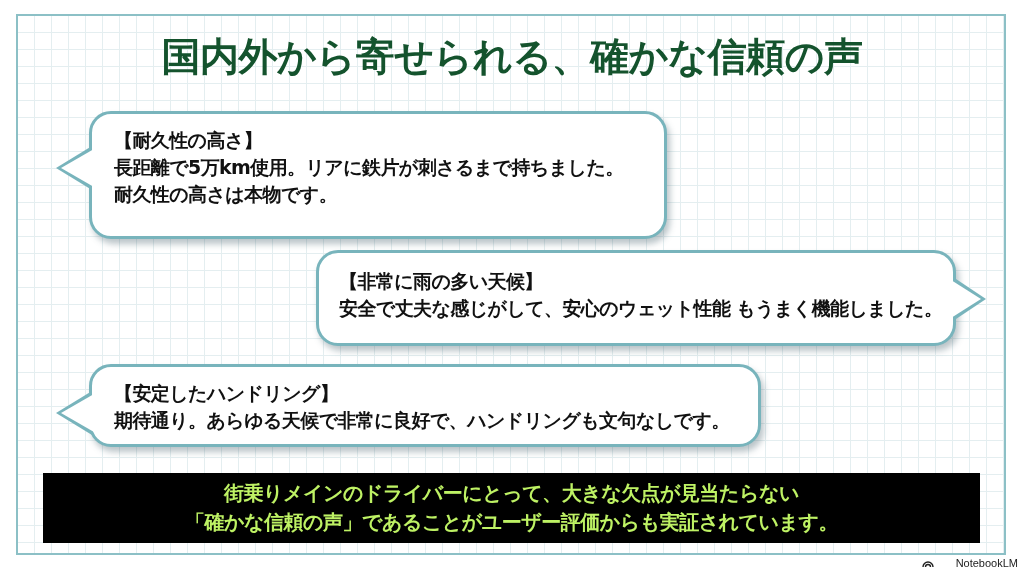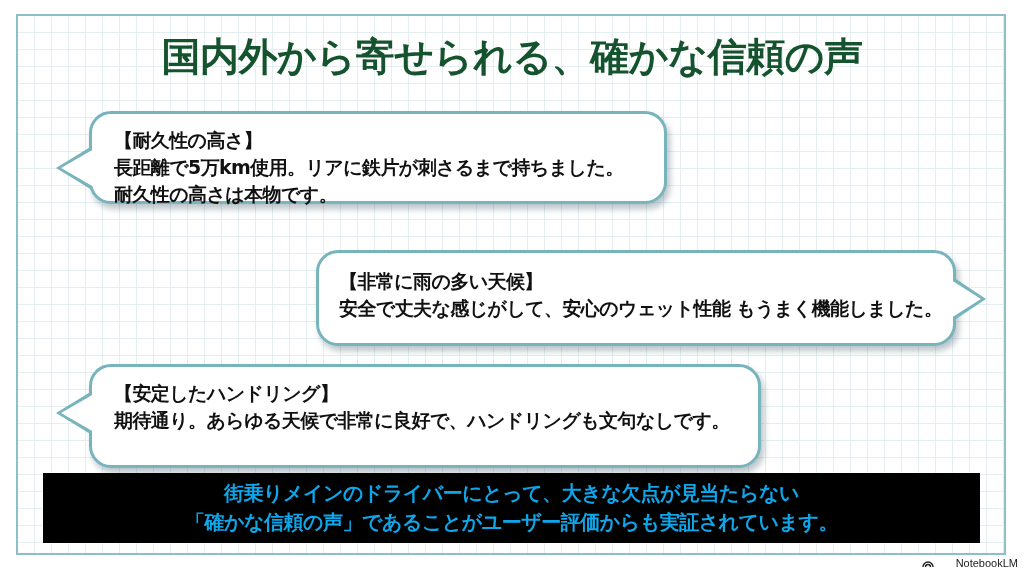--- a/index.html
+++ b/index.html
@@ -30,23 +30,23 @@
     border:3px solid #78b4bc;
     border-radius:22px;
     box-shadow:3px 5px 6px rgba(60,90,100,0.35);
     color:#111;
     font-size:19px; font-weight:bold; line-height:27px;
     letter-spacing:-0.6px;
   }
   .bubble .tail {
     position:absolute; width:0; height:0;
   }
-  .b1 { left:89px; top:111px; width:578px; height:93px; padding:13px 0 12px 22px; }
+  .b1 { left:89px; top:111px; width:578px; height:128px; padding:13px 0 12px 22px; }
   .b2 { left:316px; top:250px; width:640px; height:96px; padding:15px 0 0 20px; }
-  .b3 { left:89px; top:364px; width:672px; height:104px; padding:13px 0 0 22px; }
+  .b3 { left:89px; top:364px; width:672px; height:83px; padding:13px 0 0 22px; }
   .tail-left-outer {
     left:-36px; top:32px;
     border-top:22px solid transparent; border-bottom:22px solid transparent;
     border-right:36px solid #78b4bc;
   }
   .tail-left-inner {
     left:-31px; top:35px;
     border-top:19px solid transparent; border-bottom:19px solid transparent;
     border-right:33px solid #ffffff;
   }
@@ -58,21 +58,21 @@
   .tail-right-inner {
     right:-28px; top:27px;
     border-top:19px solid transparent; border-bottom:19px solid transparent;
     border-left:30px solid #ffffff;
   }
   .b3 .tail-left-outer { top:24px; }
   .b3 .tail-left-inner { top:27px; }
   .line { white-space:nowrap; display:block; }
   .summary {
     position:absolute; left:43px; top:473px; width:937px; height:70px;
-    background:#000; color:#0ea5e9; text-align:center;
+    background:#000; color:#bef264; text-align:center;
     font-size:20px; font-weight:bold; line-height:29px;
     padding-top:6px; box-sizing:border-box; letter-spacing:-0.5px;
   }
   .watermark {
     position:absolute; right:6px; bottom:3px;
     font-size:11px; color:#222; font-family:"Liberation Sans", sans-serif;
     display:flex; align-items:center; gap:22px;
   }
   .wm-icon { width:12px; height:10px; }
 </style>

